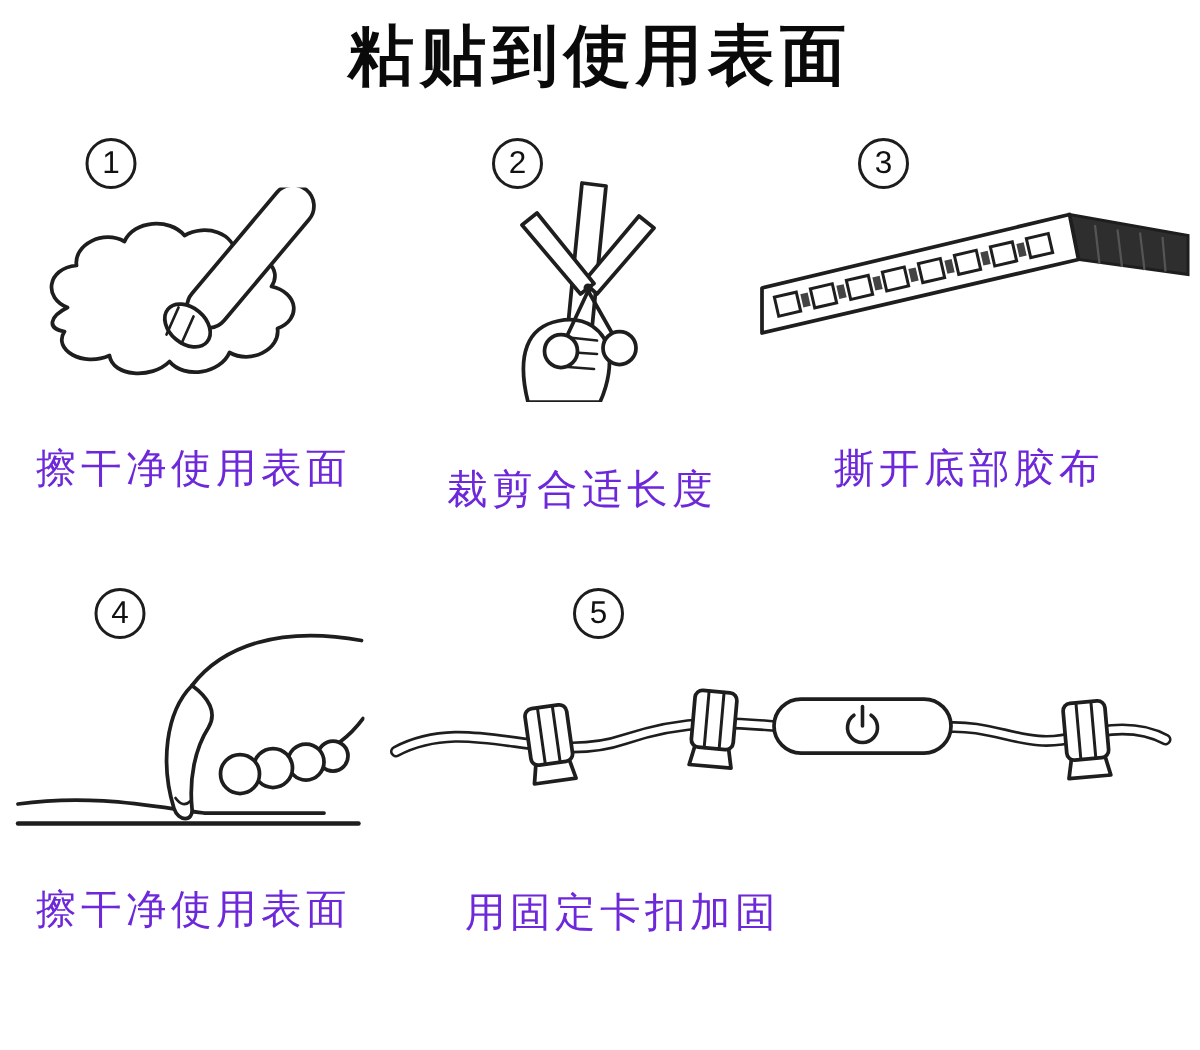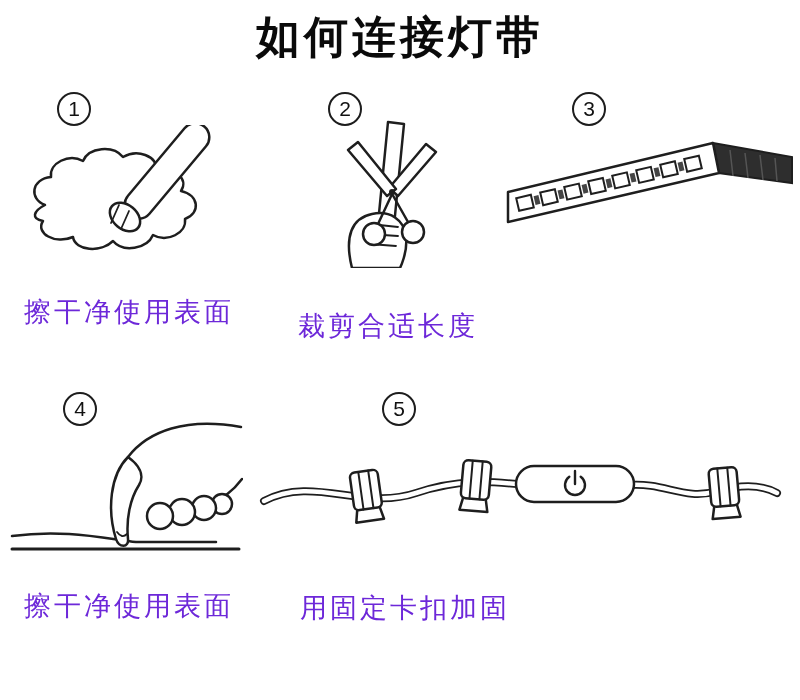--- a/index.html
+++ b/index.html
@@ -25,21 +25,21 @@
   .ill { position:absolute; }
   .ill svg { display:block; width:100%; height:100%; }
   .stroke { fill:none; stroke:#1e1e1e; stroke-width:2.5; stroke-linecap:round; stroke-linejoin:round; }
   .wfill  { fill:#ffffff; stroke:#1e1e1e; stroke-width:2.5; stroke-linecap:round; stroke-linejoin:round; }
 </style>
 </head>
 <body>
 
 <div class="canvas">
 
-  <div class="title">如何连接灯带</div>
+  <div class="title">粘贴到使用表面</div>
 
   <div class="step-num" style="left:57px; top:92px;">
     <span>1</span>
   </div>
   <div class="ill" style="left:15px; top:125px; width:225px; height:140px;">
     <svg viewBox="0 0 225 140">
       <path class="wfill" d="M30,80 C14,74 16,54 36,52 C34,38 54,28 68,36 C74,22 98,20 108,32 C122,24 142,30 142,46 C160,42 174,54 166,66 C184,70 186,88 170,94 C172,108 152,118 138,110 C132,124 108,128 98,116 C86,128 60,126 58,112 C40,120 20,108 28,96 C16,94 18,86 30,80 Z"></path>
       <rect class="wfill" x="-14" y="-58" width="28" height="116" rx="14" transform="translate(152,46) rotate(40)"></rect>
       <ellipse class="wfill" cx="110" cy="92" rx="17" ry="12" transform="rotate(40 110 92)"></ellipse>
       <path class="stroke" style="stroke-width:1.8" d="M104,80 L96,98 M114,86 L106,104"></path>
@@ -88,20 +88,21 @@
         <rect x="29.5" y="65.5" width="5" height="9" transform="rotate(-13 32 70)"></rect>
         <rect x="53.5" y="59.9" width="5" height="9" transform="rotate(-13 56 64.4)"></rect>
         <rect x="77.5" y="54.3" width="5" height="9" transform="rotate(-13 80 58.8)"></rect>
         <rect x="101.5" y="48.7" width="5" height="9" transform="rotate(-13 104 53.2)"></rect>
         <rect x="125.5" y="43.1" width="5" height="9" transform="rotate(-13 128 47.6)"></rect>
         <rect x="149.5" y="37.6" width="5" height="9" transform="rotate(-13 152 42.1)"></rect>
         <rect x="173.5" y="32" width="5" height="9" transform="rotate(-13 176 36.5)"></rect>
       </g>
     </svg>
   </div>
+  <div class="caption" style="left:556px; top:294px;">撕开底部胶布</div>
 
   <div class="step-num" style="left:63px; top:392px;">
     <span>4</span>
   </div>
   <div class="ill" style="left:8px; top:415px; width:235px; height:150px;">
     <svg viewBox="0 0 235 150">
       <path class="stroke" style="stroke-width:3" d="M4,134 L231,134"></path>
       <path class="stroke" d="M4,121 C55,114 95,123 128,127 L208,127"></path>
       <path class="stroke" d="M233,12 C178,2 140,16 120,42"></path>
       <path class="stroke" d="M234,64 C225,76 215,84 202,88"></path>
@@ -137,15 +138,15 @@
         <rect class="wfill" x="-14" y="-20" width="28" height="38" rx="5"></rect>
         <path class="stroke" style="stroke-width:2" d="M-5,-20 L-5,18 M5,-20 L5,18"></path>
       </g>
       <g>
         <rect class="wfill" x="258" y="31" width="118" height="36" rx="18"></rect>
         <path class="stroke" style="stroke-width:2.4" d="M311.3,41.8 A10,10 0 1 0 322.7,41.8"></path>
         <path class="stroke" style="stroke-width:2.4" d="M317,36 L317,49"></path>
       </g>
     </svg>
   </div>
-  <div class="caption" style="left:300px; top:590px;font-family:Liberation Serif, serif;">用固定卡扣加固</div>
+  <div class="caption" style="left:310px; top:590px;font-family:Liberation Serif, serif;">用固定卡扣加固</div>
 
 </div>
 
 </body></html>

